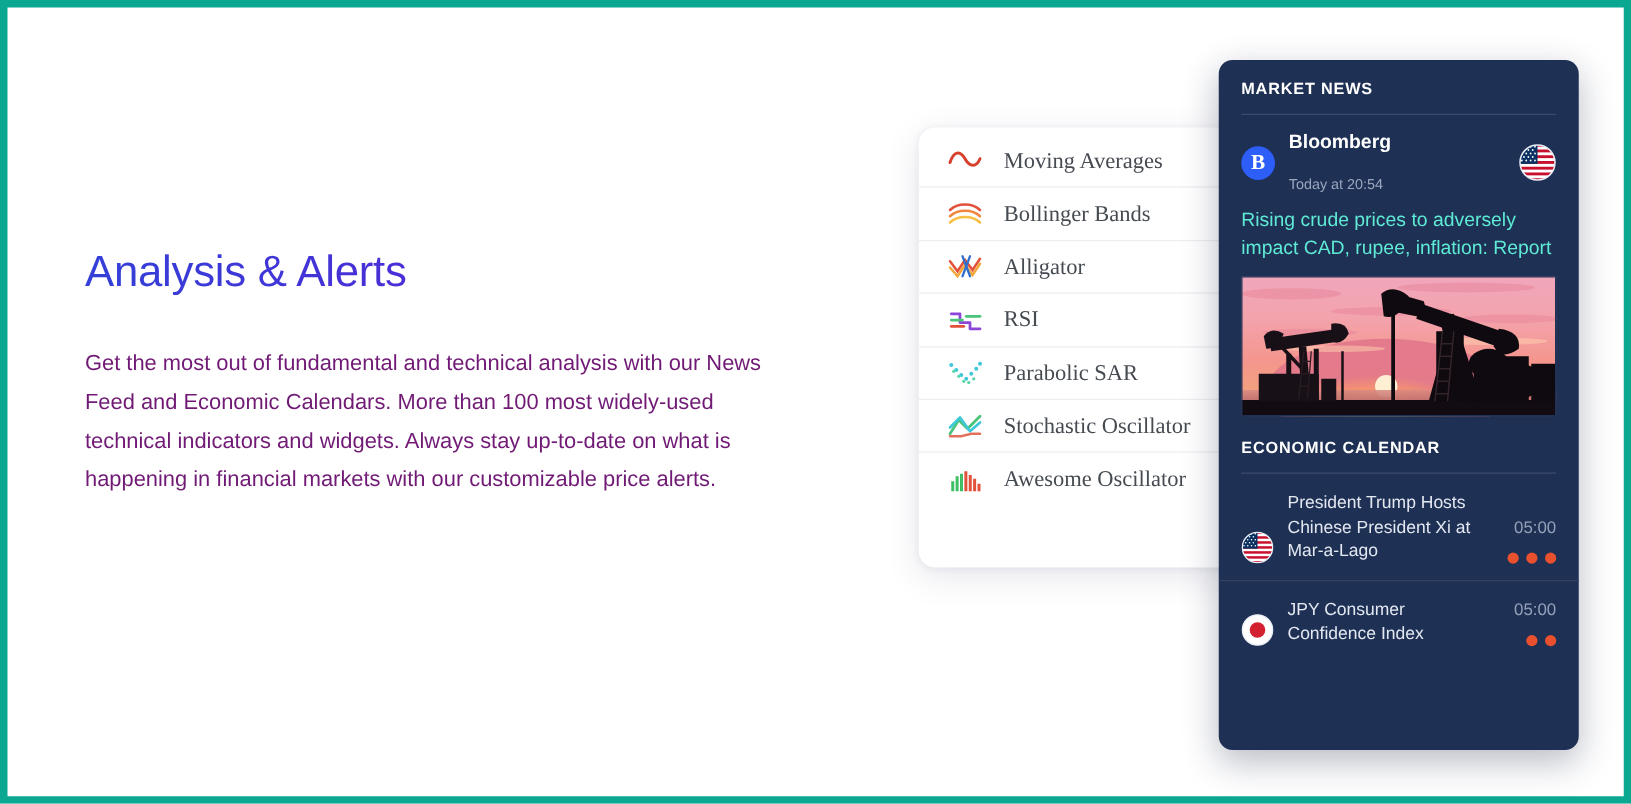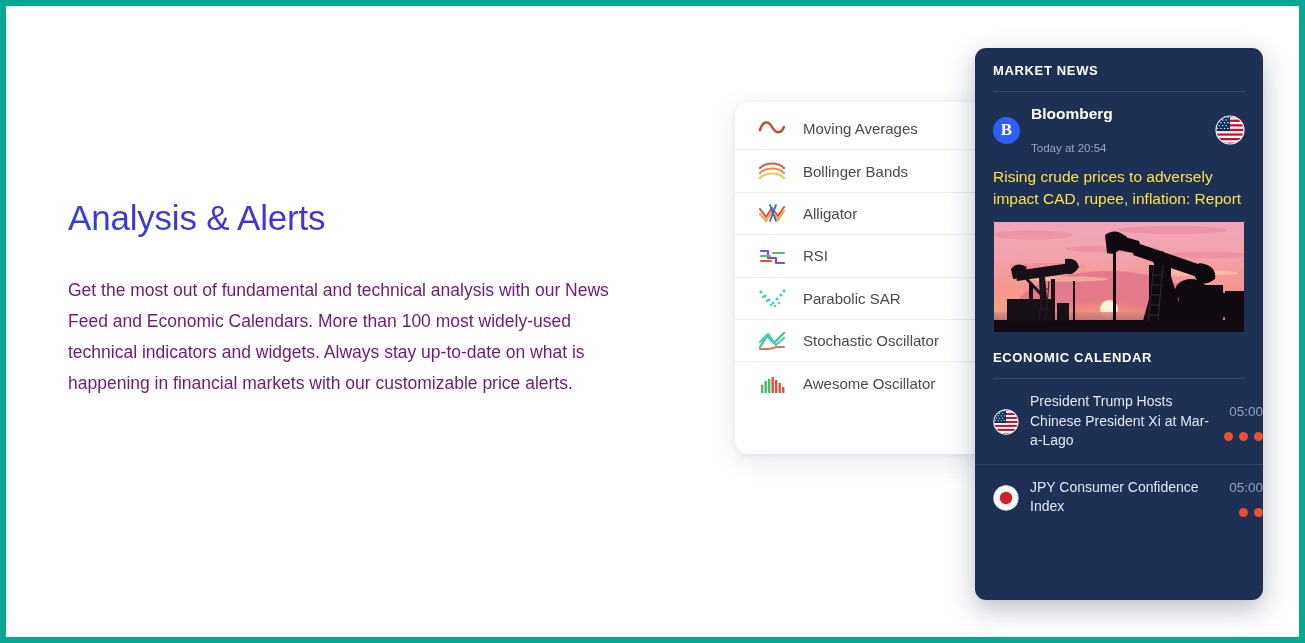--- a/index.html
+++ b/index.html
@@ -75,23 +75,24 @@
 
   .ind-icon {
     width: 30px;
     height: 24px;
     flex: 0 0 30px;
     margin-right: 16px;
     display: block;
   }
 
   .ind-label {
-    font-size: 15px;
+    font-size: 18px;
     color: #464b52;
     white-space: nowrap;
+    font-family: Liberation Serif, serif;
   }
 
   
   .news-panel {
     position: absolute;
     left: 969px;
     top: 42px;
     width: 288px;
     height: 552px;
     background: #1e3054;
@@ -151,39 +152,39 @@
     margin-top: 20px;
     line-height: 13px;
   }
 
   .flag { flex: 0 0 auto; display:block; }
 
   .news-headline {
     margin-top: 11px;
     font-size: 15.5px;
     line-height: 21.5px;
-    color: #fde047;
+    color: #5eead4;
   }
 
   .news-thumb {
     margin-top: 12px;
     width: 252px;
     height: 112px;
     border-radius: 2px;
     overflow: hidden;
     display: block;
   }
 
   
   .cal-head { padding: 17px 18px 0 18px; }
 
   .cal-row {
     display: flex;
-    align-items: center;
-    padding: 13px 0 13px 18px;
+    align-items: flex-end;
+    padding: 13px 18px 13px 18px;
     border-bottom: 1px solid #31415f;
   }
   .cal-row:last-child { border-bottom: none; }
 
   .cal-flag { flex: 0 0 26px; margin-right: 11px; margin-top: 1px; }
 
   .cal-text {
     flex: 1 1 auto;
     font-size: 14px;
     line-height: 19.5px;

